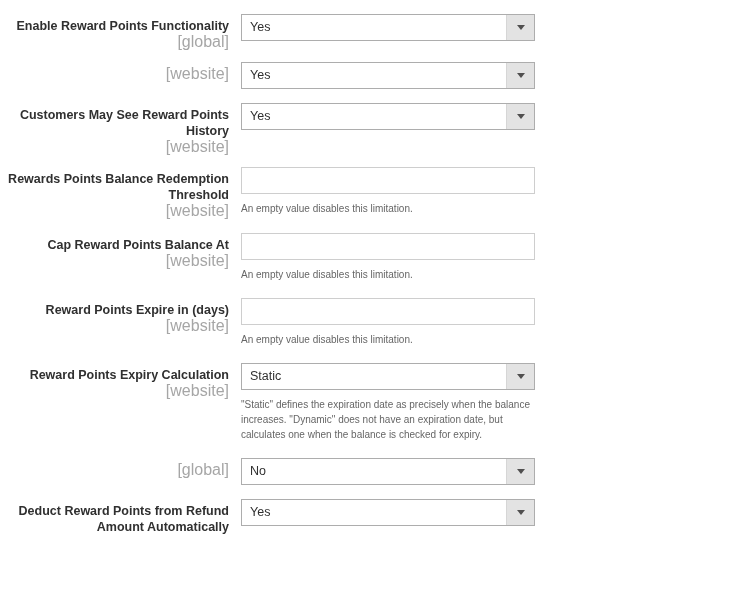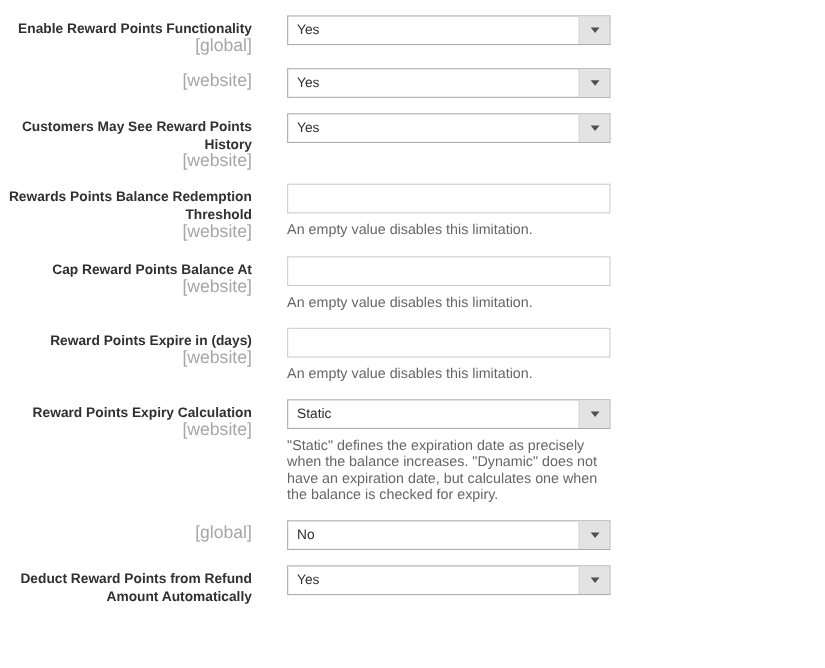--- a/index.html
+++ b/index.html
@@ -54,21 +54,20 @@
 
   
   .form-body {
     padding-top: 14px;
   }
 
   .field-row {
     display: flex;
     align-items: flex-start;
     margin-bottom: 16px;
-    gap: 20px;
   }
   .field-row.tight { margin-bottom: 14px; }
 
   .field-label-col {
     width: 241px;
     flex: 0 0 241px;
     text-align: right;
     padding-right: 12px;
     padding-top: 4px;
   }
@@ -137,21 +136,21 @@
     border: 1px solid #cecece;
     background: #ffffff;
     font-family: "Liberation Sans", sans-serif;
     font-size: 12.5px;
     color: #303030;
     padding: 0 8px;
     outline: none;
   }
 
   .field-note {
-    font-size: 13px;
+    font-size: 10px;
     color: #666666;
     line-height: 15px;
     margin-top: 7px;
     max-width: 292px;
   }
   .field-note.multiline { max-width: 294px; }
 </style>
 </head>
 <body>
 

